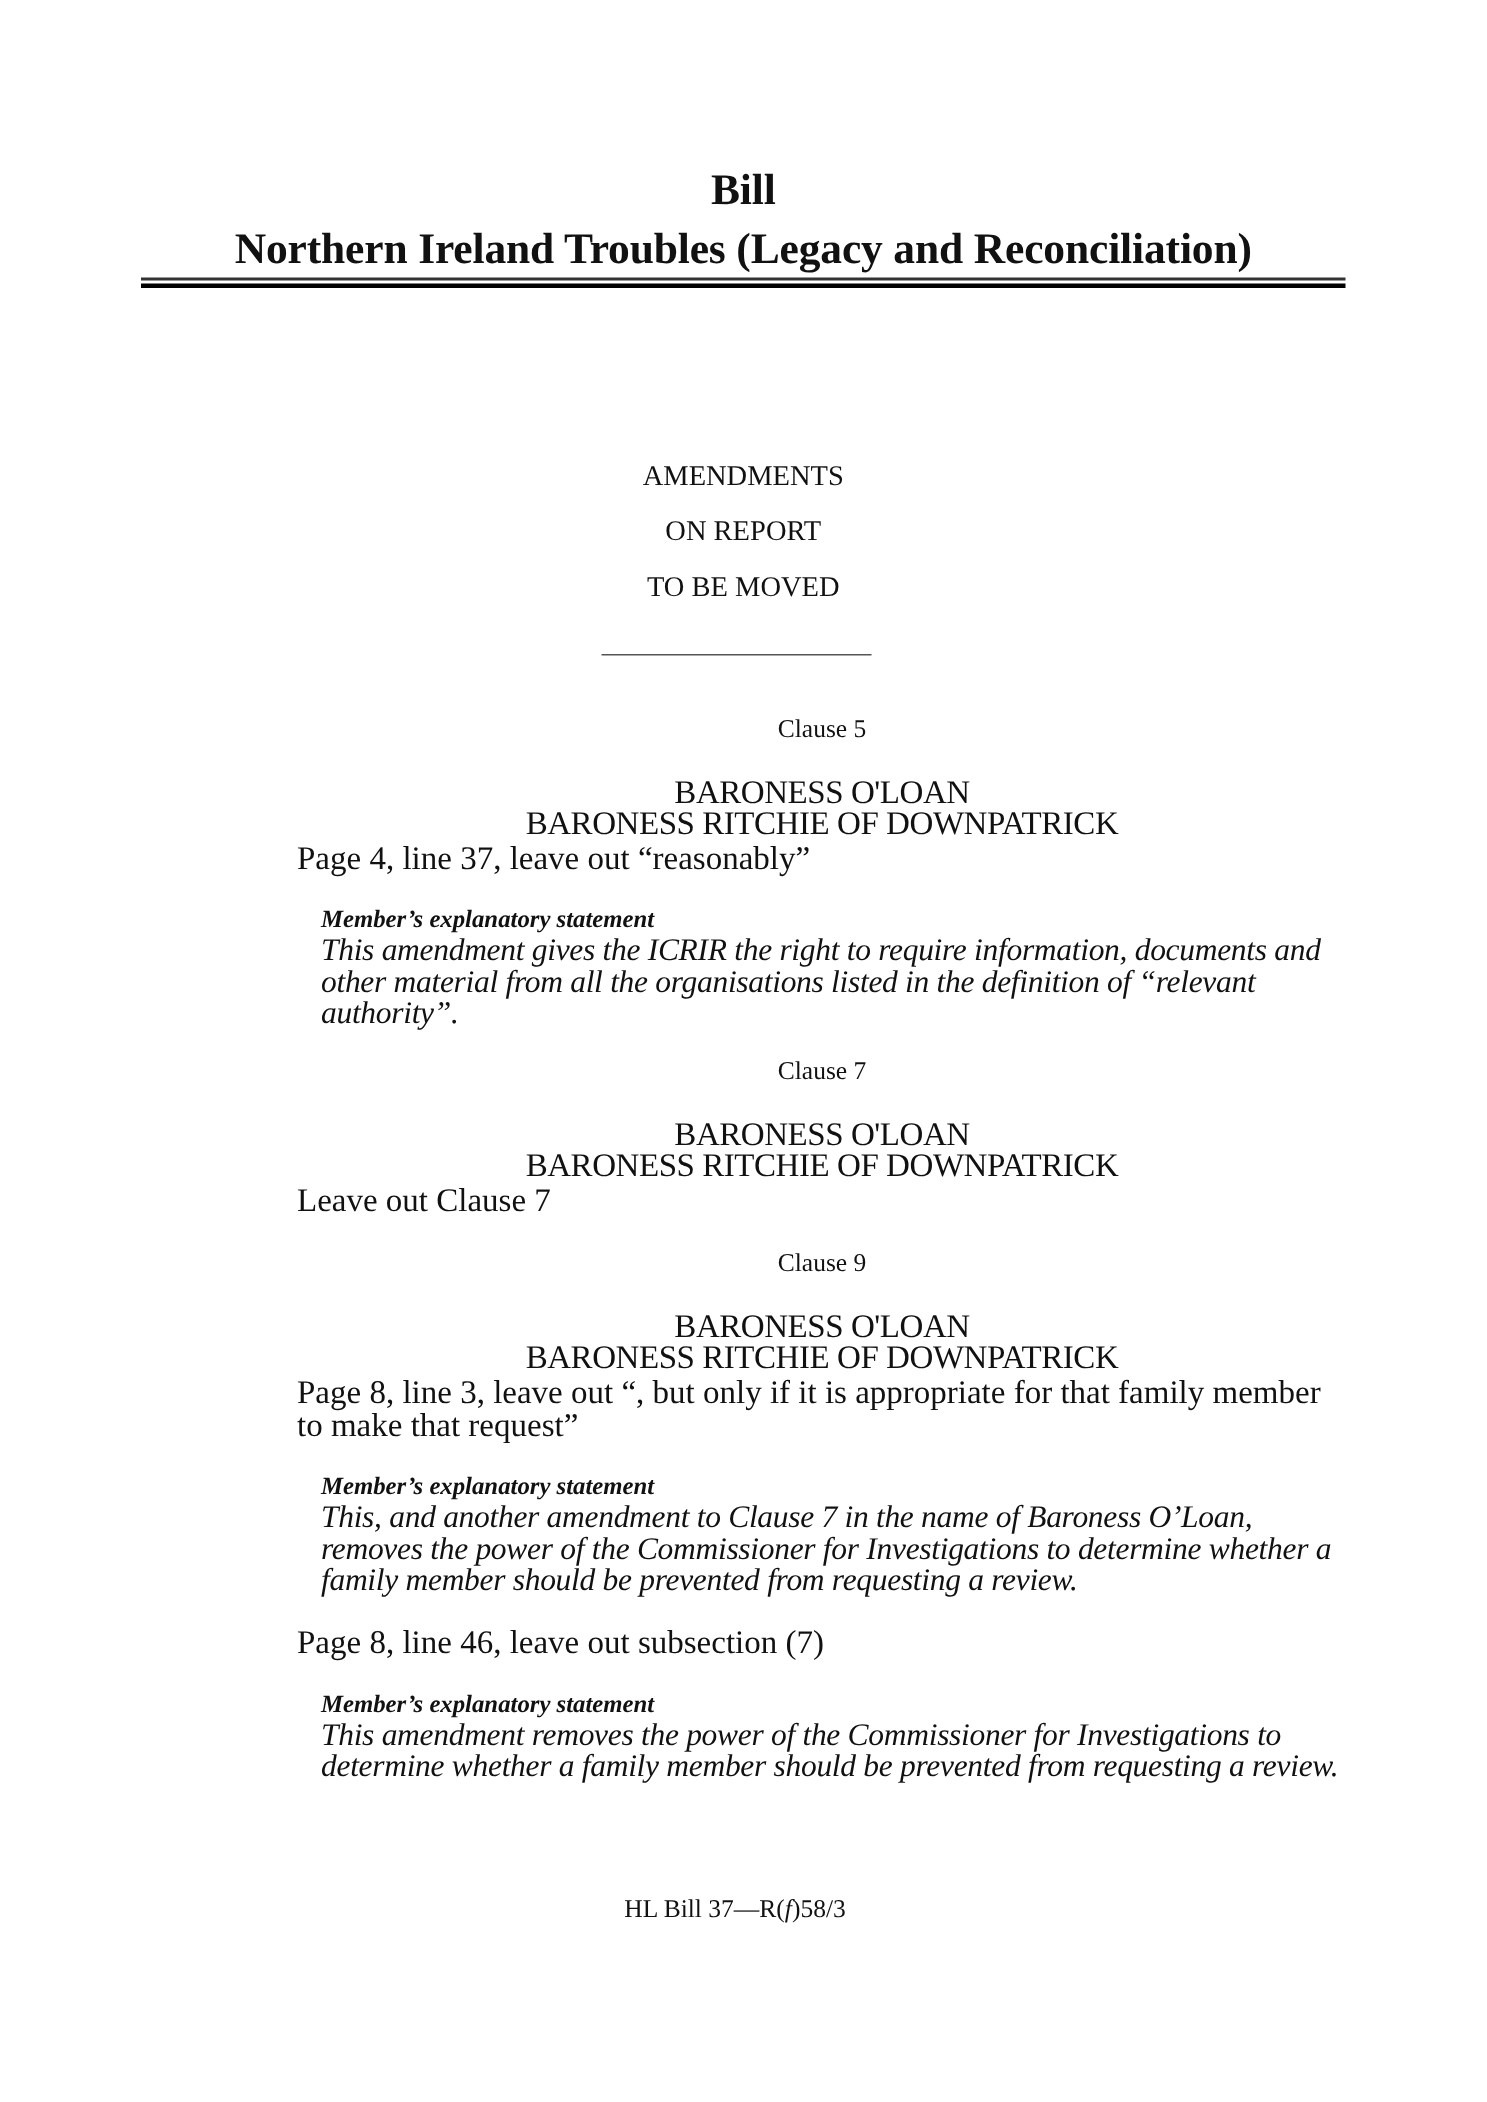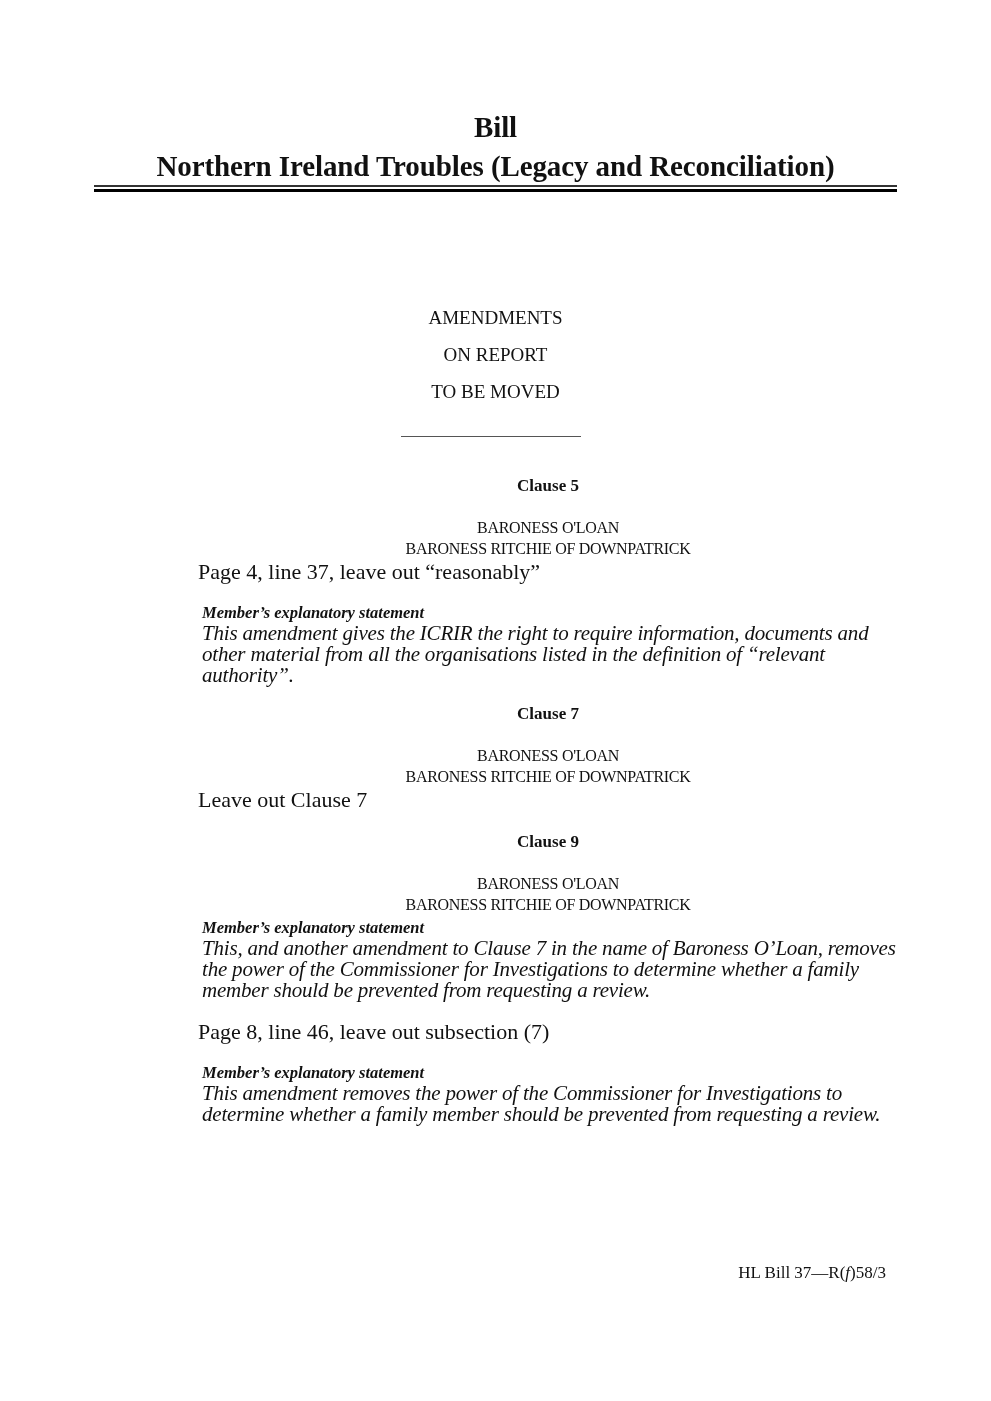--- a/index.html
+++ b/index.html
@@ -38,35 +38,35 @@
     }
     .heading-block div { height: 37px; line-height: 25px; }
     .short-rule {
       left: 401px; width: 180px; top: 436px; height: 1px; background: #555;
     }
     .content {
       left: 198px; width: 700px; top: 474px;
       font-size: 17px;
     }
     .clause-heading {
-      text-align: center; font-weight: bold; font-size: 17px;
+      text-align: center; font-weight: normal; font-size: 17px;
       line-height: 24px; margin: 0 0 19px 0;
     }
     .sponsors {
-      text-align: center; font-size: 16px; line-height: 21px;
+      text-align: center; font-size: 22px; line-height: 21px;
       margin: 0 0 2px 0;
     }
     .sponsors div { letter-spacing: -0.3px; }
     .amendment-text { font-size: 22px; line-height: 22px; margin: 0 0 19px 0; }
-    .statement { margin: 0 0 16px 4px; }
+    .statement { margin: 0 0 16px 16px; }
     .statement-label { font-style: italic; font-weight: bold; font-size: 16.5px; line-height: 21px; }
     .statement-text { font-style: italic; font-size: 21px; line-height: 21px; letter-spacing: -0.2px; }
     .footer {
       left: 94px; width: 792px; top: 1263px; font-size: 17px;
-      display: flex; justify-content: flex-end;
+      display: flex; justify-content: center;
     }
   </style>
 </head>
 <body>
 
 <div class="abs title">
   <div>Bill</div>
   <div>Northern Ireland Troubles (Legacy and Reconciliation)</div>
 </div>
 <div class="abs rule-thin"></div>
@@ -102,20 +102,21 @@
     </div>
     <div class="amendment-text" style="">Leave out Clause 7</div>
   </section>
 
   <section>
     <div class="clause-heading">Clause 9</div>
     <div class="sponsors">
       <div>BARONESS O'LOAN</div>
       <div>BARONESS RITCHIE OF DOWNPATRICK</div>
     </div>
+    <div class="amendment-text">Page 8, line 3, leave out “, but only if it is appropriate for that family member to make that request”</div>
     <div class="statement" style="margin-bottom:20px;">
       <div class="statement-label">Member’s explanatory statement</div>
       <div class="statement-text">This, and another amendment to Clause 7 in the name of Baroness O’Loan, removes the power of the Commissioner for Investigations to determine whether a family member should be prevented from requesting a review.</div>
     </div>
     <div class="amendment-text">Page 8, line 46, leave out subsection (7)</div>
     <div class="statement">
       <div class="statement-label">Member’s explanatory statement</div>
       <div class="statement-text">This amendment removes the power of the Commissioner for Investigations to determine whether a family member should be prevented from requesting a review.</div>
     </div>
   </section>

